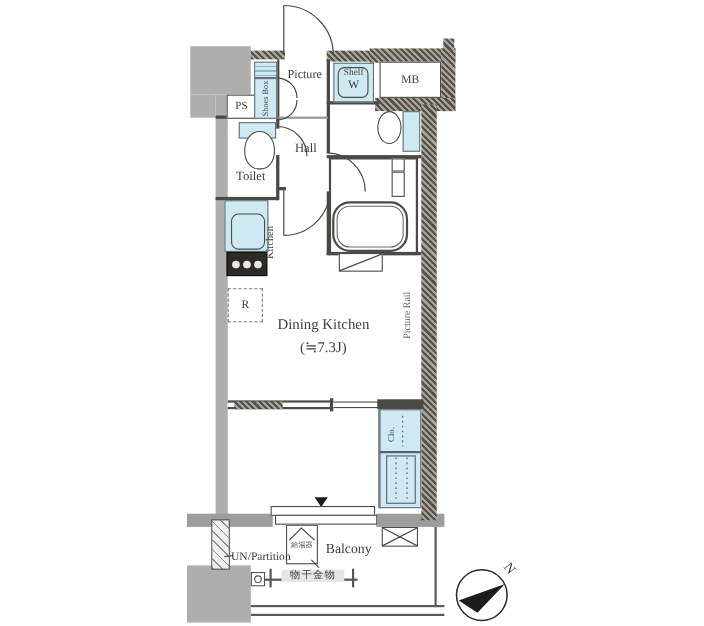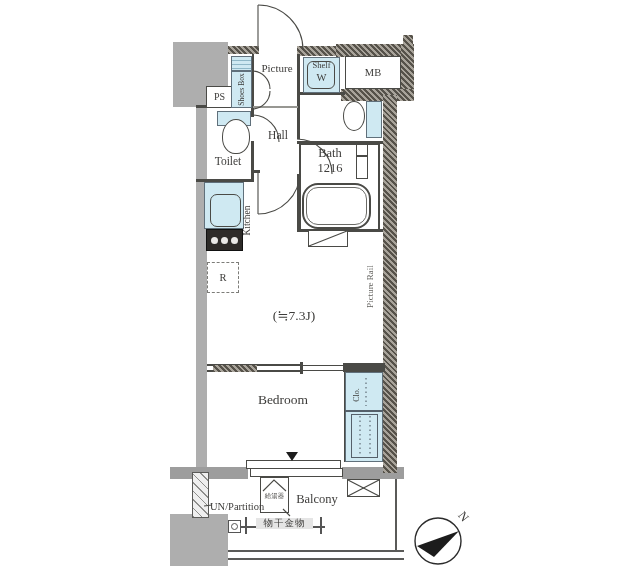--- a/index.html
+++ b/index.html
@@ -135,29 +135,25 @@
   </svg>
 
   <div class="lbl c" style="left:206px;top:86px;width:27px;height:22px;line-height:22px;font-size:10px">PS</div>
   <div class="lbl c" style="left:251px;top:62px;width:52px;font-size:11px">Picture</div>
   <div class="lbl c v" style="left:213px;top:84px;width:57px;height:11px;line-height:11px;font-size:7.5px">Shoes Box</div>
   <div class="lbl c" style="left:304px;top:61px;width:35px;font-size:8.5px">Shelf</div>
   <div class="lbl c" style="left:304px;top:72px;width:35px;font-size:10.5px">W</div>
   <div class="lbl c" style="left:345px;top:56px;width:56px;height:33px;line-height:33px;font-size:10.5px">MB</div>
   <div class="lbl c" style="left:258px;top:129px;width:40px;font-size:11.5px">Hall</div>
   <div class="lbl c" style="left:206px;top:155px;width:44px;font-size:11.5px">Toilet</div>
-  <div class="lbl c" style="left:302px;top:146px;width:56px;font-size:12.5px;line-height:15px">
-    <span style="display:block">Bath</span>
-    <span style="display:block">1216</span>
-  </div>
   <div class="lbl c v" style="left:221px;top:215px;width:52px;height:11px;line-height:11px;font-size:9.5px">Kitchen</div>
   <div class="lbl c" style="left:207px;top:262px;width:32px;height:31px;line-height:31px;font-size:10.5px">R</div>
+  <div class="lbl c" style="left:233px;top:287px;width:122px;font-size:13.5px">Dining Kitchen</div>
   <div class="lbl c" style="left:233px;top:308px;width:122px;font-size:13.5px">(≒7.3J)</div>
   <div class="lbl c v" style="left:324px;top:281px;width:92px;height:11px;line-height:11px;font-size:9px;color:#63625e">Picture Rail</div>
-  <div class="lbl c" style="left:222px;top:392px;width:122px;font-size:13.5px">Bedroom</div>
   <div class="lbl c v" style="left:341px;top:390px;width:31px;height:10px;line-height:10px;font-size:8px">Clo.</div>
   <div class="lbl" style="left:210px;top:501px;width:80px;font-size:10.5px">UN/Partition</div>
   <div class="lbl c" style="left:260px;top:492px;width:29px;font-size:6.5px">給湯器</div>
   <div class="lbl c" style="left:290px;top:492px;width:54px;font-size:12.5px">Balcony</div>
   <div class="lbl c" style="left:256px;top:518px;width:57px;font-size:9.5px;background:#e5e5e5;letter-spacing:1px">物干金物</div>
   <div class="lbl" style="left:457px;top:513px;width:18px;font-size:12.5px;transform:rotate(52deg)">N</div>
 
 </div>
 
 </body></html>

